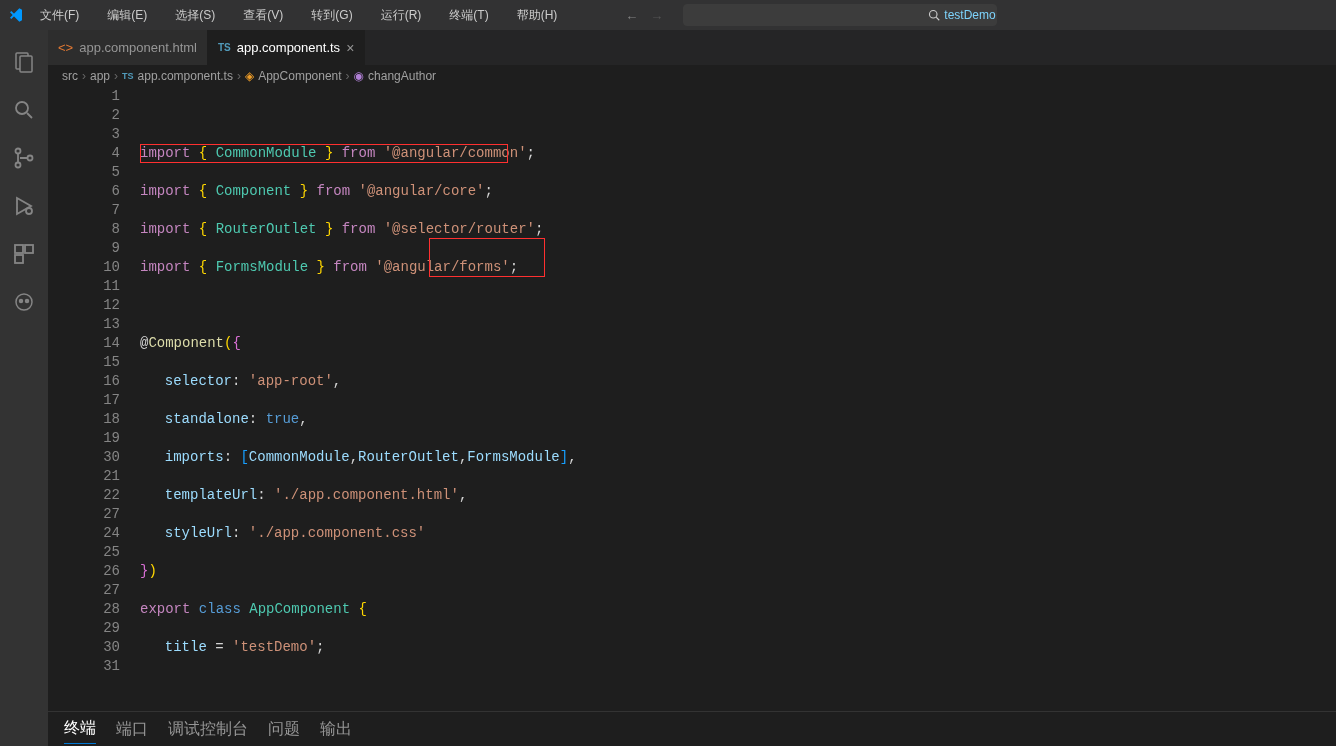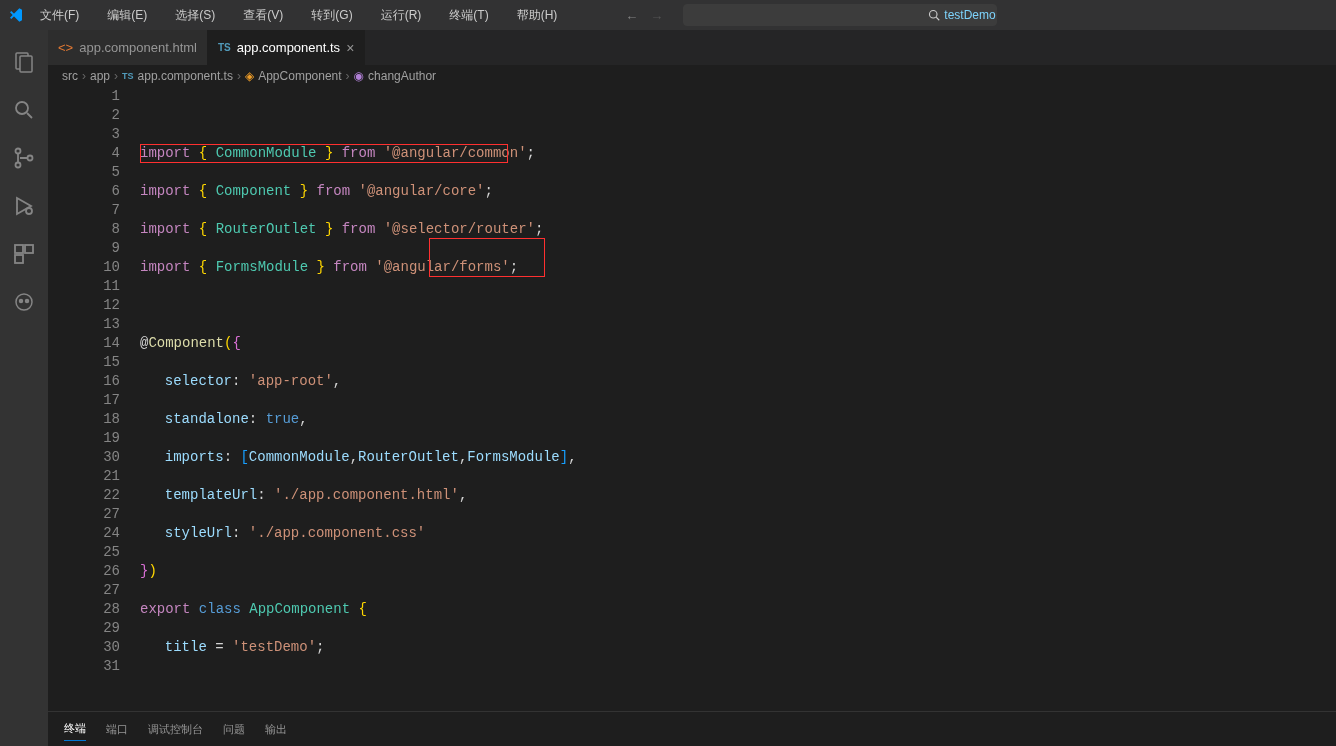--- a/index.html
+++ b/index.html
@@ -169,21 +169,21 @@
 }
 .indent-guide { color: #404040; }
 .panel {
   height: 35px;
   background: #1e1e1e;
   border-top: 1px solid #333;
   display: flex;
   align-items: center;
   gap: 20px;
   padding: 0 16px;
-  font-size: 11px;
+  font-size: 16px;
   color: #969696;
 }
 .panel-tab { cursor: pointer; padding: 4px 0; }
 .panel-tab.active { color: #fff; border-bottom: 1px solid #0078d4; }
 </style>
 </head>
 <body>
 
 <div class="titlebar">
   <svg class="vscode-icon" viewBox="0 0 24 24" fill="#0098ff">

